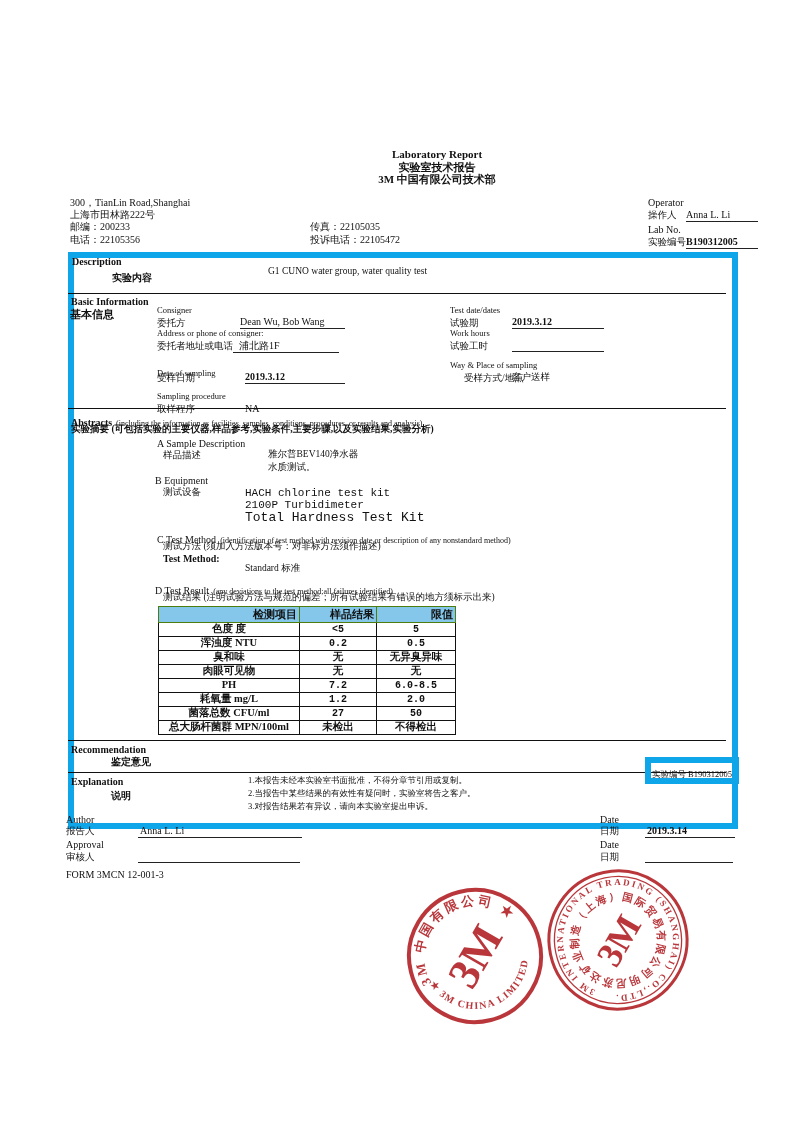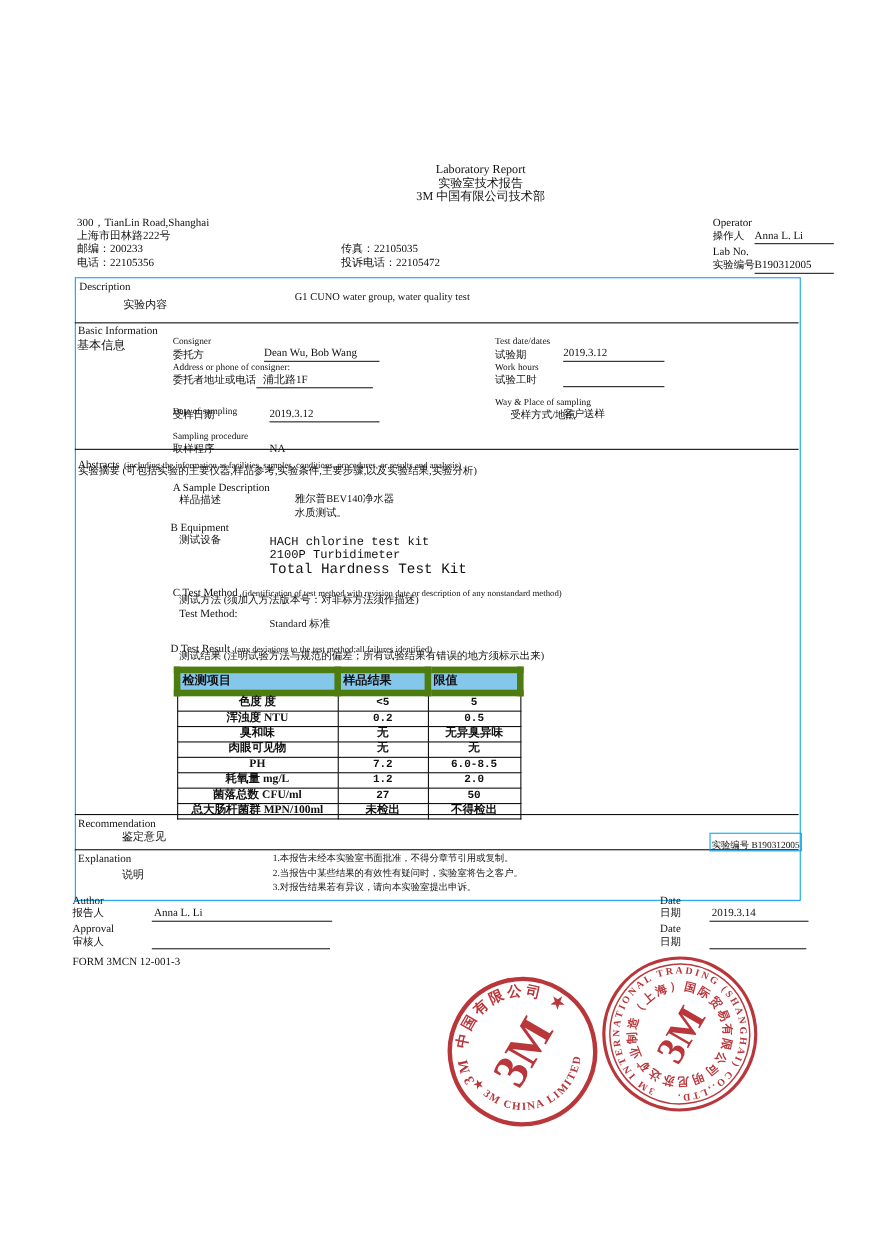--- a/index.html
+++ b/index.html
@@ -1,28 +1,28 @@
 <!DOCTYPE html>
 <html><head>
 <meta charset="utf-8">
 <style>
   html,body{margin:0;padding:0;background:#ffffff;}
   .page{position:relative;width:800px;height:1131px;background:#fff;
         font-family:"Liberation Serif","DejaVu Serif",serif;color:#111;overflow:hidden;}
   .abs{position:absolute;line-height:1.15;white-space:nowrap;}
-  .b{font-weight:normal;}
+  .b{font-weight:bold;}
   .s8{font-size:8px;}.s85{font-size:8.5px;}.s9{font-size:10px;}.s95{font-size:9.5px;}
   .s10{font-size:10px;margin-left:41px;}.s11{font-size:11px;}
   .ctr{text-align:center;}
   .mono{font-family:"Liberation Mono","DejaVu Sans Mono",monospace;}
   .uline{display:inline-block;border-bottom:1px solid #222;min-height:10px;vertical-align:bottom;}
   .hr{position:absolute;height:0;border-top:1px solid #111;}
-  .box{position:absolute;border:1px solid #0ea5e9;}
+  .box{position:absolute;border:6px solid #0ea5e9;}
   table.res{border-collapse:collapse;font-family:"Liberation Serif","DejaVu Serif",serif;}
-  table.res th{background:#84c7ea;border:6px solid #4d7c0f;font-size:11px;font-weight:bold;height:15px;padding:0 2px;text-align:left;}
+  table.res th{background:#84c7ea;border:1px solid #4d7c0f;font-size:11px;font-weight:bold;height:15px;padding:0 2px;text-align:right;}
   table.res td{border:1px solid #111;font-size:10.5px;font-weight:bold;height:13px;padding:0 2px;text-align:center;}
   table.res td.num{font-family:"Liberation Mono","DejaVu Sans Mono",monospace;font-size:10px;}
 </style>
 </head>
 <body>
 
 <div class="page">
 
   <div class="abs ctr" style="left:137px;top:148px;width:600px">
     <div class="b s11">Laboratory Report</div>

